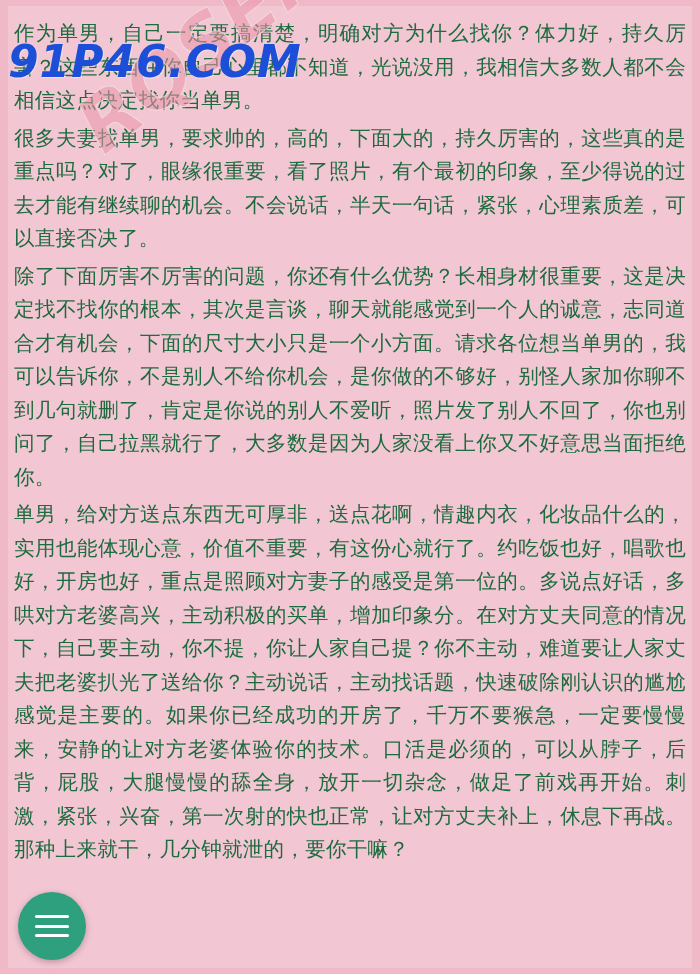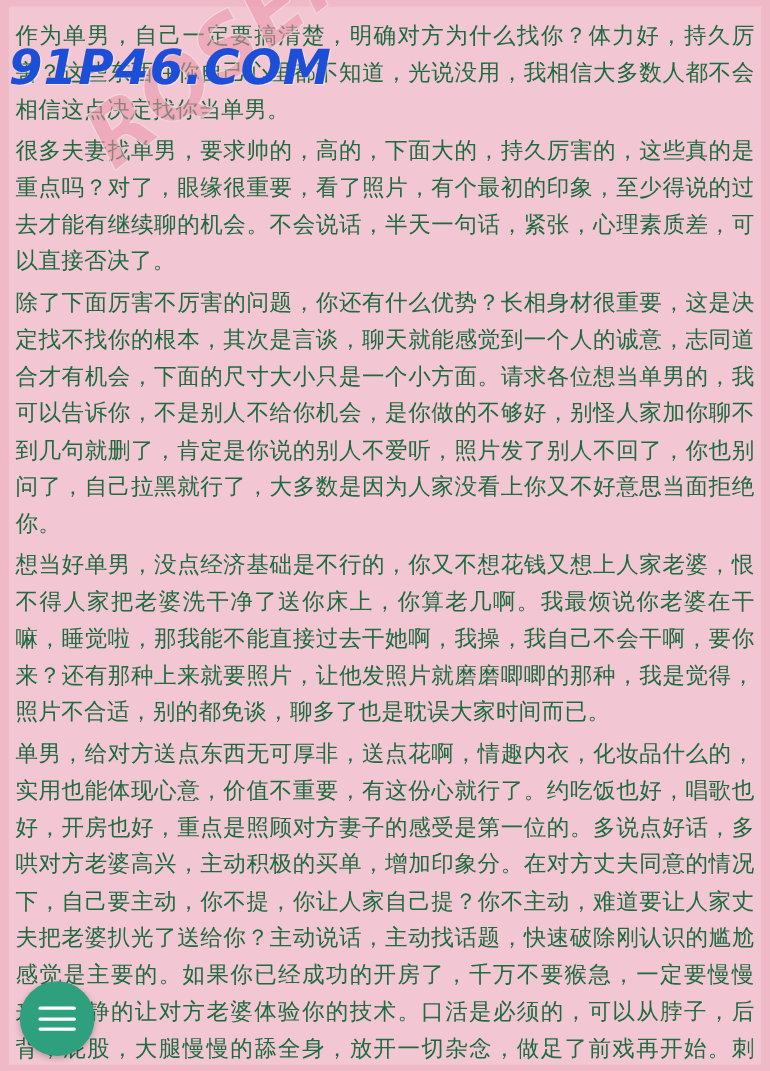--- a/index.html
+++ b/index.html
@@ -123,21 +123,20 @@
 
   <div class="edge edge-left"></div>
   <div class="edge edge-right"></div>
   <div class="edge edge-top"></div>
   <div class="edge edge-bottom"></div>
 
   <div id="content">
     <p class="para">作为单男，自己一定要搞清楚，明确对方为什么找你？体力好，持久厉害？这些东西在你自己心里都不知道，光说没用，我相信大多数人都不会相信这点决定找你当单男。</p>
     <p class="para">很多夫妻找单男，要求帅的，高的，下面大的，持久厉害的，这些真的是重点吗？对了，眼缘很重要，看了照片，有个最初的印象，至少得说的过去才能有继续聊的机会。不会说话，半天一句话，紧张，心理素质差，可以直接否决了。</p>
     <p class="para">除了下面厉害不厉害的问题，你还有什么优势？长相身材很重要，这是决定找不找你的根本，其次是言谈，聊天就能感觉到一个人的诚意，志同道合才有机会，下面的尺寸大小只是一个小方面。请求各位想当单男的，我可以告诉你，不是别人不给你机会，是你做的不够好，别怪人家加你聊不到几句就删了，肯定是你说的别人不爱听，照片发了别人不回了，你也别问了，自己拉黑就行了，大多数是因为人家没看上你又不好意思当面拒绝你。</p>
-    <p class="para">想当好单男，没点经济基础是不行的，你又不想花钱又想上人家老婆，恨不得人家把老婆洗干净了送你床上，你算老几啊。我最烦说你老婆在干嘛，睡觉啦，那我能不能直接过去干她啊，我操，我自己不会干啊，要你来？还有那种上来就要照片，让他发照片就磨磨唧唧的那种，我是觉得，照片不合适，别的都免谈，聊多了也是耽误大家时间而已。</p>
     <p class="para spacer-after">单男，给对方送点东西无可厚非，送点花啊，情趣内衣，化妆品什么的，实用也能体现心意，价值不重要，有这份心就行了。约吃饭也好，唱歌也好，开房也好，重点是照顾对方妻子的感受是第一位的。多说点好话，多哄对方老婆高兴，主动积极的买单，增加印象分。在对方丈夫同意的情况下，自己要主动，你不提，你让人家自己提？你不主动，难道要让人家丈夫把老婆扒光了送给你？主动说话，主动找话题，快速破除刚认识的尴尬感觉是主要的。如果你已经成功的开房了，千万不要猴急，一定要慢慢来，安静的让对方老婆体验你的技术。口活是必须的，可以从脖子，后背，屁股，大腿慢慢的舔全身，放开一切杂念，做足了前戏再开始。刺激，紧张，兴奋，第一次射的快也正常，让对方丈夫补上，休息下再战。那种上来就干，几分钟就泄的，要你干嘛？</p>
 
   </div>
 
   <div class="wm-diag">RQSE.COM</div>
   <div class="wm-site">91P46.COM</div>
 
   <div class="fab">
     <span class="bars">
       <i></i>

